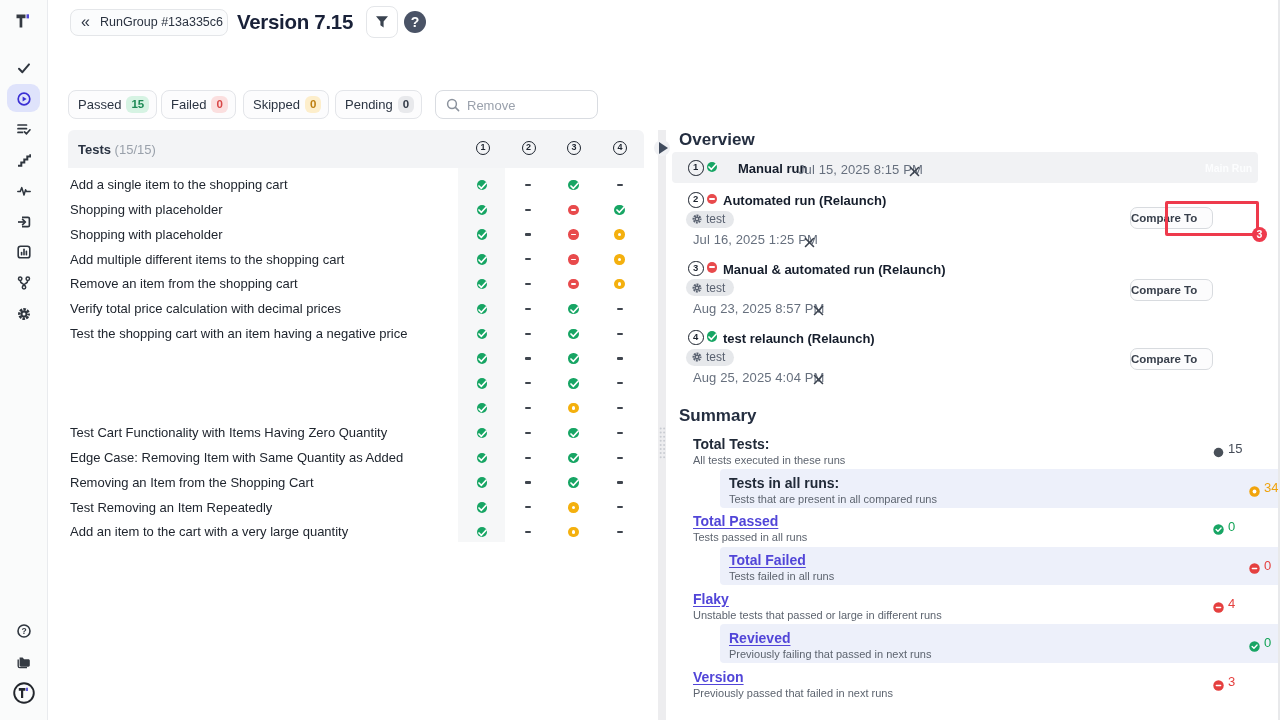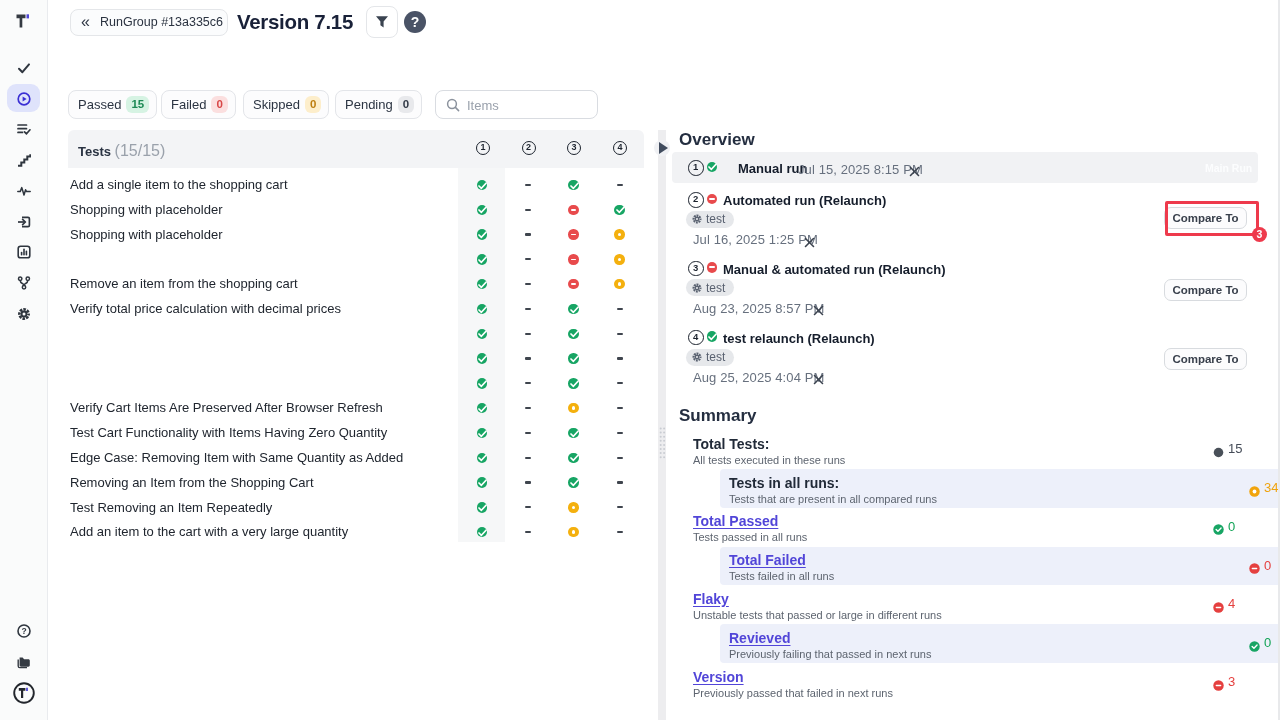--- a/index.html
+++ b/index.html
@@ -22,21 +22,21 @@
 
 
 .pill { position:absolute; top:90px; height:29px; background:#fcfcfd; border:1px solid #e3e5e9; border-radius:8px; display:flex; align-items:center; padding:0 7px 0 9px; font-size:13px; color:#2b3442; font-weight:500; }
 .pill .badge { margin-left:5px; height:17.5px; border-radius:6px; padding:0 5px; font-size:11.5px; font-weight:600; line-height:17.5px; }
 #search { left:435px; top:90px; width:163px; height:29px; border:1px solid #d9dce1; border-radius:8px; background:#fff; }
 #search .ph { position:absolute; left:31px; top:7px; font-size:13px; color:#9aa1ac; }
 
 
 #thead { left:68px; top:130px; width:576px; height:38px; background:#f3f4f6; border-radius:6px 6px 0 0; }
 #thead .t { position:absolute; left:10px; top:12px; font-size:13px; font-weight:700; color:#2a3342; }
-#thead .t span { font-weight:400; color:#9aa1ab; font-size:16px; }
+#thead .t span { font-weight:400; color:#9aa1ab; font-size:13px; }
 .cnum { position:absolute; width:14px; height:14px; border:1.9px solid #1c232e; border-radius:50%; font-size:9px; font-weight:700; color:#1c232e; text-align:center; line-height:10.5px; }
 #colstripe { left:458px; top:168px; width:47px; height:374px; background:#f6f7f8; }
 .trow { position:absolute; left:68px; width:576px; height:24.8px; }
 .trow .nm { position:absolute; left:2px; top:4.5px; font-size:13px; color:#20262f; }
 .cell { position:absolute; top:0; width:46px; height:24.8px; display:flex; align-items:center; justify-content:center; }
 .c1 { left:391px; } .c2 { left:437px; } .c3 { left:482.5px; } .c4 { left:528.5px; }
 .dash { width:6px; height:2.2px; border-radius:1px; background:#3f454e; }
 
 
 .sic-p, .sic-f, .sic-s { width:10.5px; height:10.5px; border-radius:50%; position:relative; display:inline-block; }
@@ -51,21 +51,21 @@
 #div-tri { left:659px; top:141.5px; width:0; height:0; border-left:9px solid #414c5e; border-top:6px solid transparent; border-bottom:6px solid transparent; }
 
 
 #ov-h { left:679px; top:130px; font-size:17px; font-weight:700; color:#242e40; }
 .orow-bg { left:672px; top:152px; width:586px; height:31px; background:#f1f2f4; border-radius:4px; }
 .ocnum { position:absolute; width:15.5px; height:15.5px; border:1.9px solid #1c232e; border-radius:50%; font-size:9.5px; font-weight:700; color:#1c232e; text-align:center; line-height:11.8px; }
 .otitle { position:absolute; font-size:13px; font-weight:700; color:#151d2b; }
 .odate { position:absolute; font-size:13px; color:#67707e; letter-spacing:0.1px; }
 .otag { position:absolute; left:686px; height:17px; background:#e6e8eb; border-radius:8.5px; display:flex; align-items:center; padding:0 9px 0 6px; font-size:12px; color:#596170; }
 .otag svg { margin-right:3px; }
-.cmpbtn { position:absolute; left:1164px; width:83px; height:22px; background:#fcfcfd; border:1px solid #d8dbdf; border-radius:7px; font-size:11.5px; font-weight:600; color:#39404c; text-align:center; line-height:20px; }
+.cmpbtn { position:absolute; left:1130px; width:83px; height:22px; background:#fcfcfd; border:1px solid #d8dbdf; border-radius:7px; font-size:11.5px; font-weight:600; color:#39404c; text-align:left; line-height:20px; }
 #redrect { left:1165px; top:201px; width:94px; height:35px; border:3px solid #ee3a4c; border-radius:2px; }
 #redbadge { left:1252px; top:227px; width:15px; height:15px; border-radius:50%; background:#ee3a4c; color:#fff; font-size:10.5px; font-weight:700; text-align:center; line-height:15px; }
 #mainrun { left:1205px; top:162px; font-size:10.5px; font-weight:600; color:#fcfdfe; }
 
 #sum-h { left:679px; top:406px; font-size:17px; font-weight:700; color:#242e40; }
 .srow { position:absolute; left:684px; width:568px; height:38.8px; }
 .srow.lav { background:#edf0fa; border-radius:4px;margin-left:36px; }
 .srow .t1 { position:absolute; left:9px; top:5.5px; font-size:14px; font-weight:600; color:#212a38; }
 .srow .t1.lnk { color:#5145d8; font-weight:600; text-decoration:underline; text-underline-offset:2px; }
 .srow .t2 { position:absolute; left:9px; top:23.5px; font-size:11px; color:#5d646f; }
@@ -155,21 +155,21 @@
 
 <div class="pill" style="left:68px">Passed <span class="badge" style="background:#d6f3e3;color:#1d8a55">15</span></div>
 <div class="pill" style="left:161px">Failed <span class="badge" style="background:#fbdfdf;color:#d84747">0</span></div>
 <div class="pill" style="left:243px">Skipped <span class="badge" style="background:#fdeecb;color:#bd7e0f">0</span></div>
 <div class="pill" style="left:335px">Pending <span class="badge" style="background:#e8e9ec;color:#323a47">0</span></div>
 <div id="search" class="abs">
   <svg width="14" height="14" viewBox="0 0 14 14" style="position:absolute;left:10px;top:7px">
       <circle cx="6" cy="6" r="4.4" fill="none" stroke="#8b929d" stroke-width="1.5"></circle>
       <line x1="9.4" y1="9.4" x2="12.6" y2="12.6" stroke="#8b929d" stroke-width="1.5" stroke-linecap="round"></line>
     </svg>
-  <span class="ph">Items</span>
+  <span class="ph">Remove</span>
 </div>
 
 <div id="thead" class="abs">
   <span class="t">Tests <span>(15/15)</span></span>
   <span class="cnum" style="left:408px;top:11px">1</span>
   <span class="cnum" style="left:453.5px;top:11px">2</span>
   <span class="cnum" style="left:499px;top:11px">3</span>
   <span class="cnum" style="left:545px;top:11px">4</span>
 </div>
 <div id="colstripe" class="abs"></div>
@@ -233,20 +233,21 @@
         <span class="dash"></span>
       </span>
       <span class="cell c3">
         <span class="sic-f"></span>
       </span>
       <span class="cell c4">
         <span class="sic-s"></span>
       </span>
     </div>
 <div class="trow" style="top:247.0px">
+      <span class="nm">Add multiple different items to the shopping cart</span>
       <span class="cell c1">
         <span class="sic-p">
           <svg width="9" height="8" viewBox="0 0 9 8">
             <path d="M1 4 L3.4 6.3 L8 1.2" fill="none" stroke="#fff" stroke-width="1.7" stroke-linecap="round" stroke-linejoin="round"></path>
           </svg>
         </span>
       </span>
       <span class="cell c2">
         <span class="dash"></span>
       </span>
@@ -293,20 +294,21 @@
           <svg width="9" height="8" viewBox="0 0 9 8">
             <path d="M1 4 L3.4 6.3 L8 1.2" fill="none" stroke="#fff" stroke-width="1.7" stroke-linecap="round" stroke-linejoin="round"></path>
           </svg>
         </span>
       </span>
       <span class="cell c4">
         <span class="dash"></span>
       </span>
     </div>
 <div class="trow" style="top:321.4px">
+      <span class="nm">Test the shopping cart with an item having a negative price</span>
       <span class="cell c1">
         <span class="sic-p">
           <svg width="9" height="8" viewBox="0 0 9 8">
             <path d="M1 4 L3.4 6.3 L8 1.2" fill="none" stroke="#fff" stroke-width="1.7" stroke-linecap="round" stroke-linejoin="round"></path>
           </svg>
         </span>
       </span>
       <span class="cell c2">
         <span class="dash"></span>
       </span>
@@ -359,21 +361,20 @@
           <svg width="9" height="8" viewBox="0 0 9 8">
             <path d="M1 4 L3.4 6.3 L8 1.2" fill="none" stroke="#fff" stroke-width="1.7" stroke-linecap="round" stroke-linejoin="round"></path>
           </svg>
         </span>
       </span>
       <span class="cell c4">
         <span class="dash"></span>
       </span>
     </div>
 <div class="trow" style="top:395.8px">
-      <span class="nm">Verify Cart Items Are Preserved After Browser Refresh</span>
       <span class="cell c1">
         <span class="sic-p">
           <svg width="9" height="8" viewBox="0 0 9 8">
             <path d="M1 4 L3.4 6.3 L8 1.2" fill="none" stroke="#fff" stroke-width="1.7" stroke-linecap="round" stroke-linejoin="round"></path>
           </svg>
         </span>
       </span>
       <span class="cell c2">
         <span class="dash"></span>
       </span>

